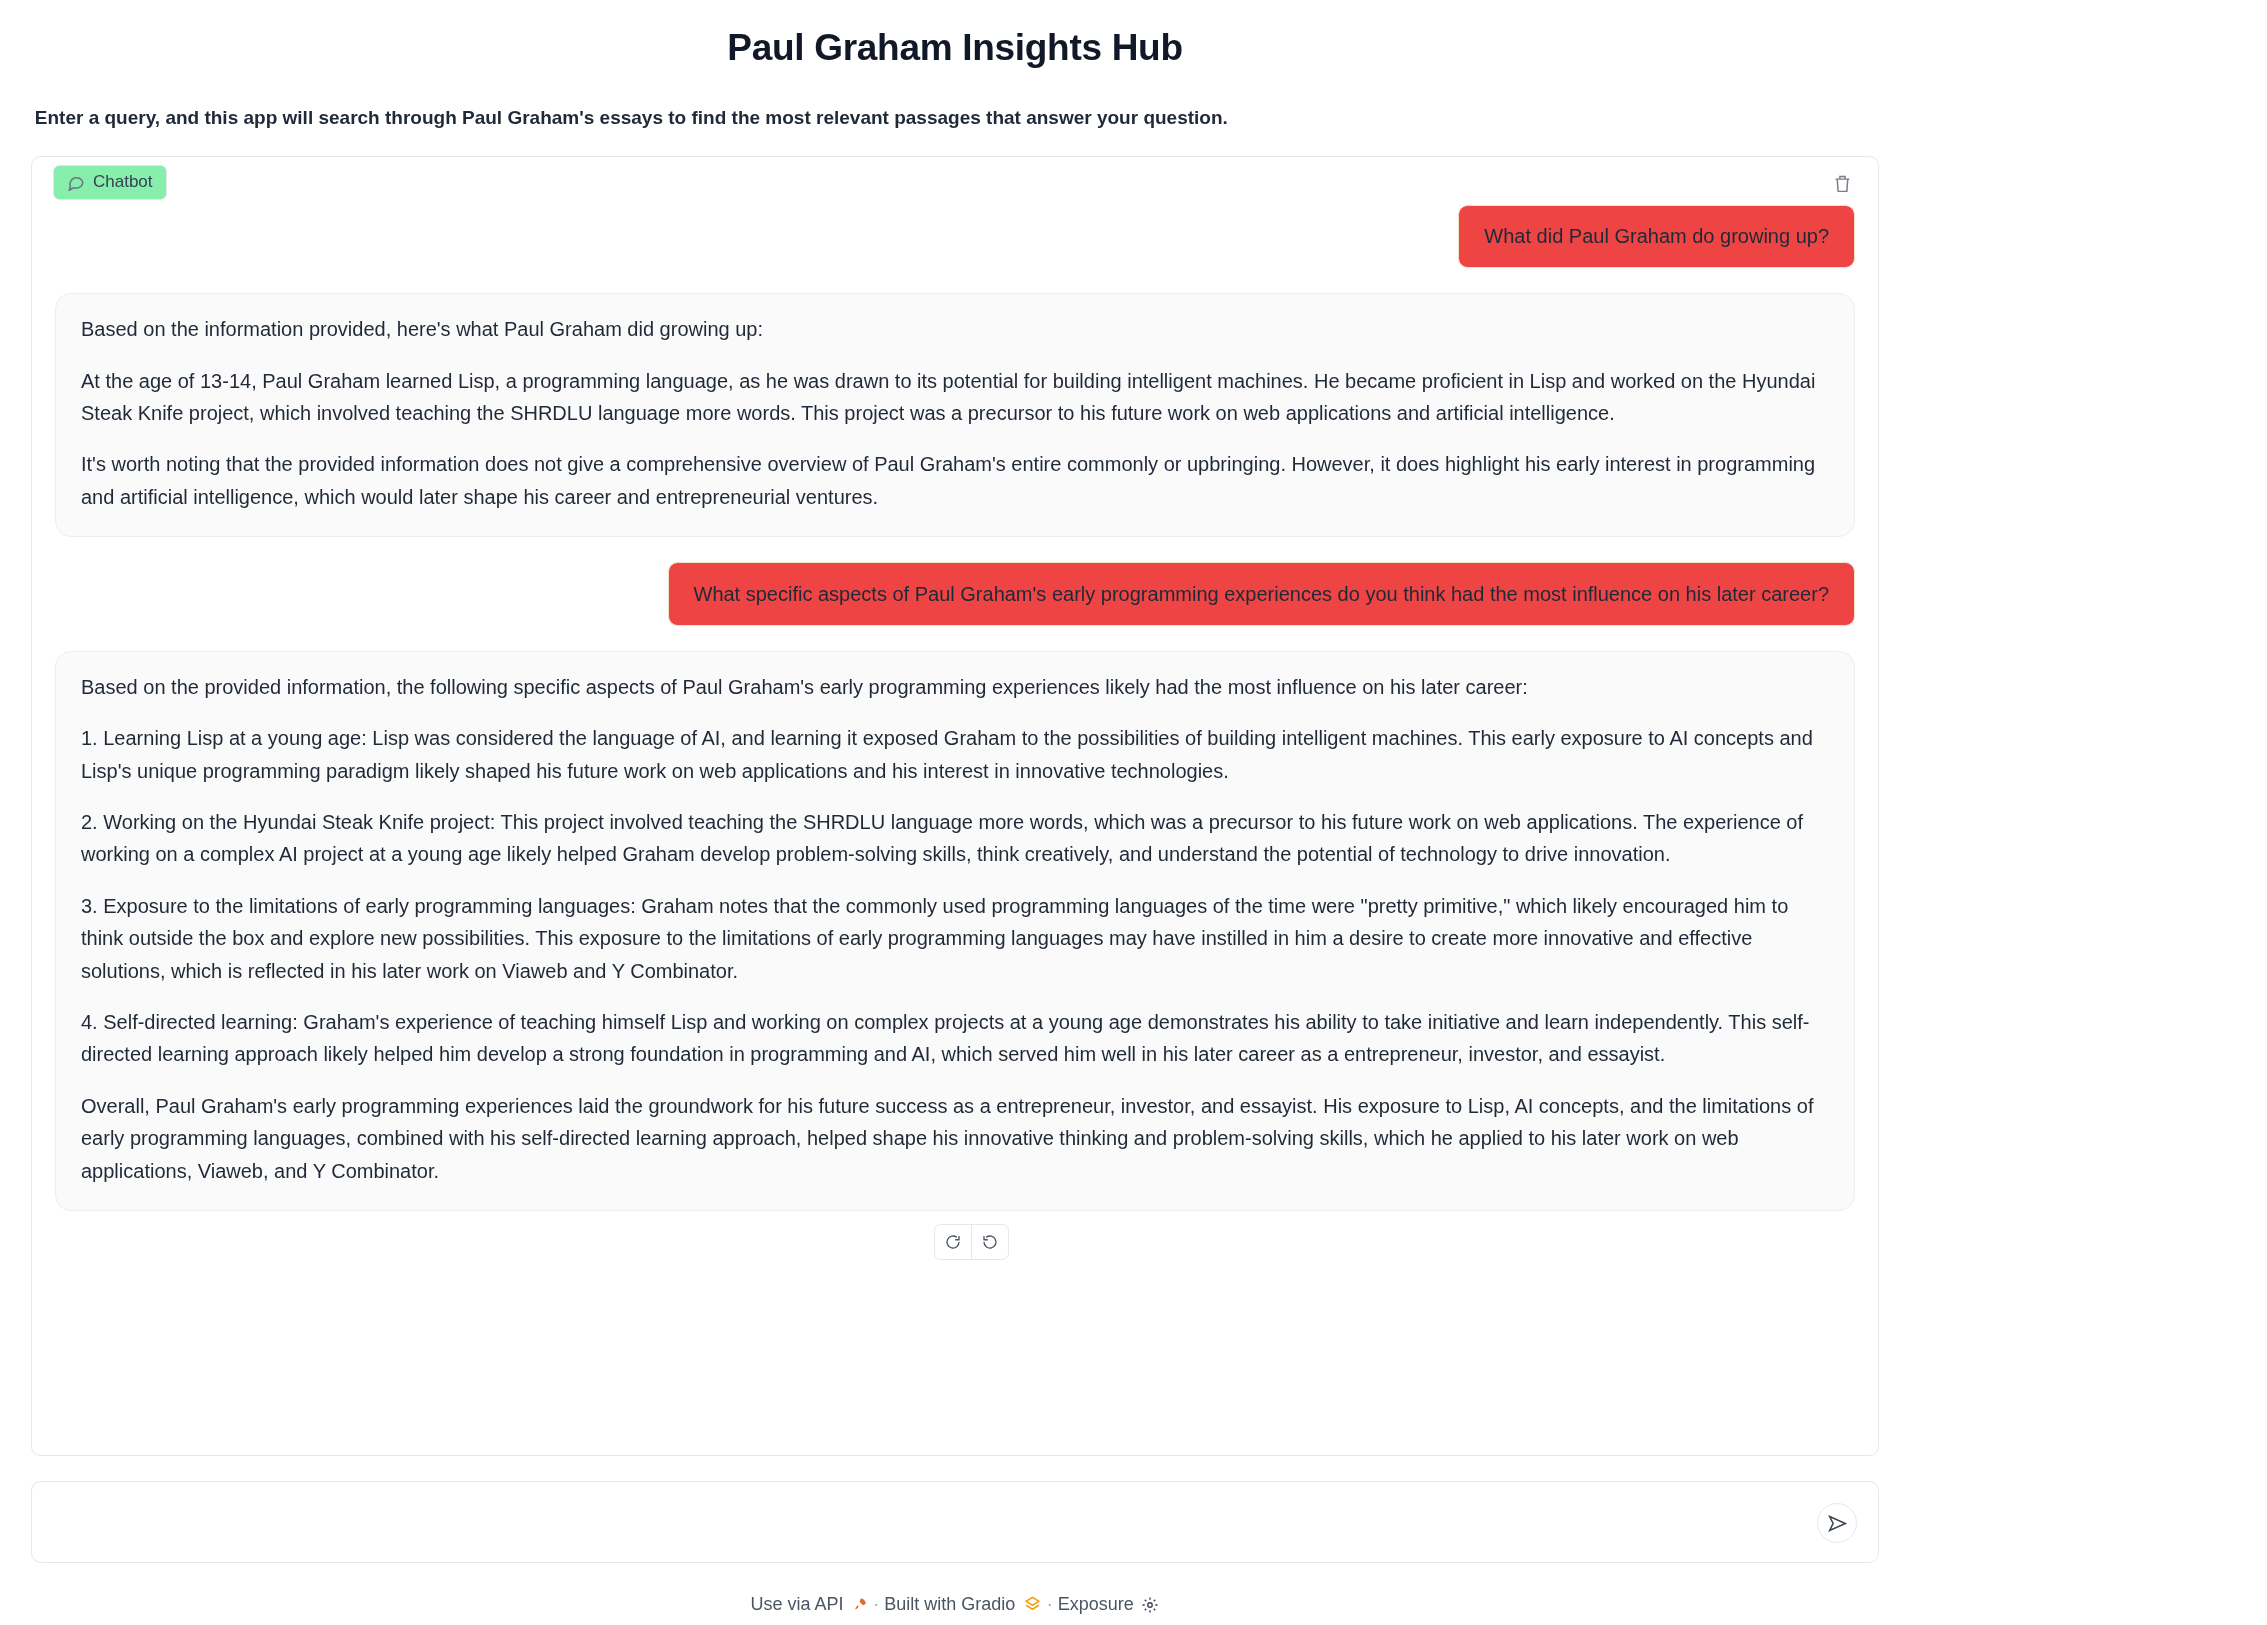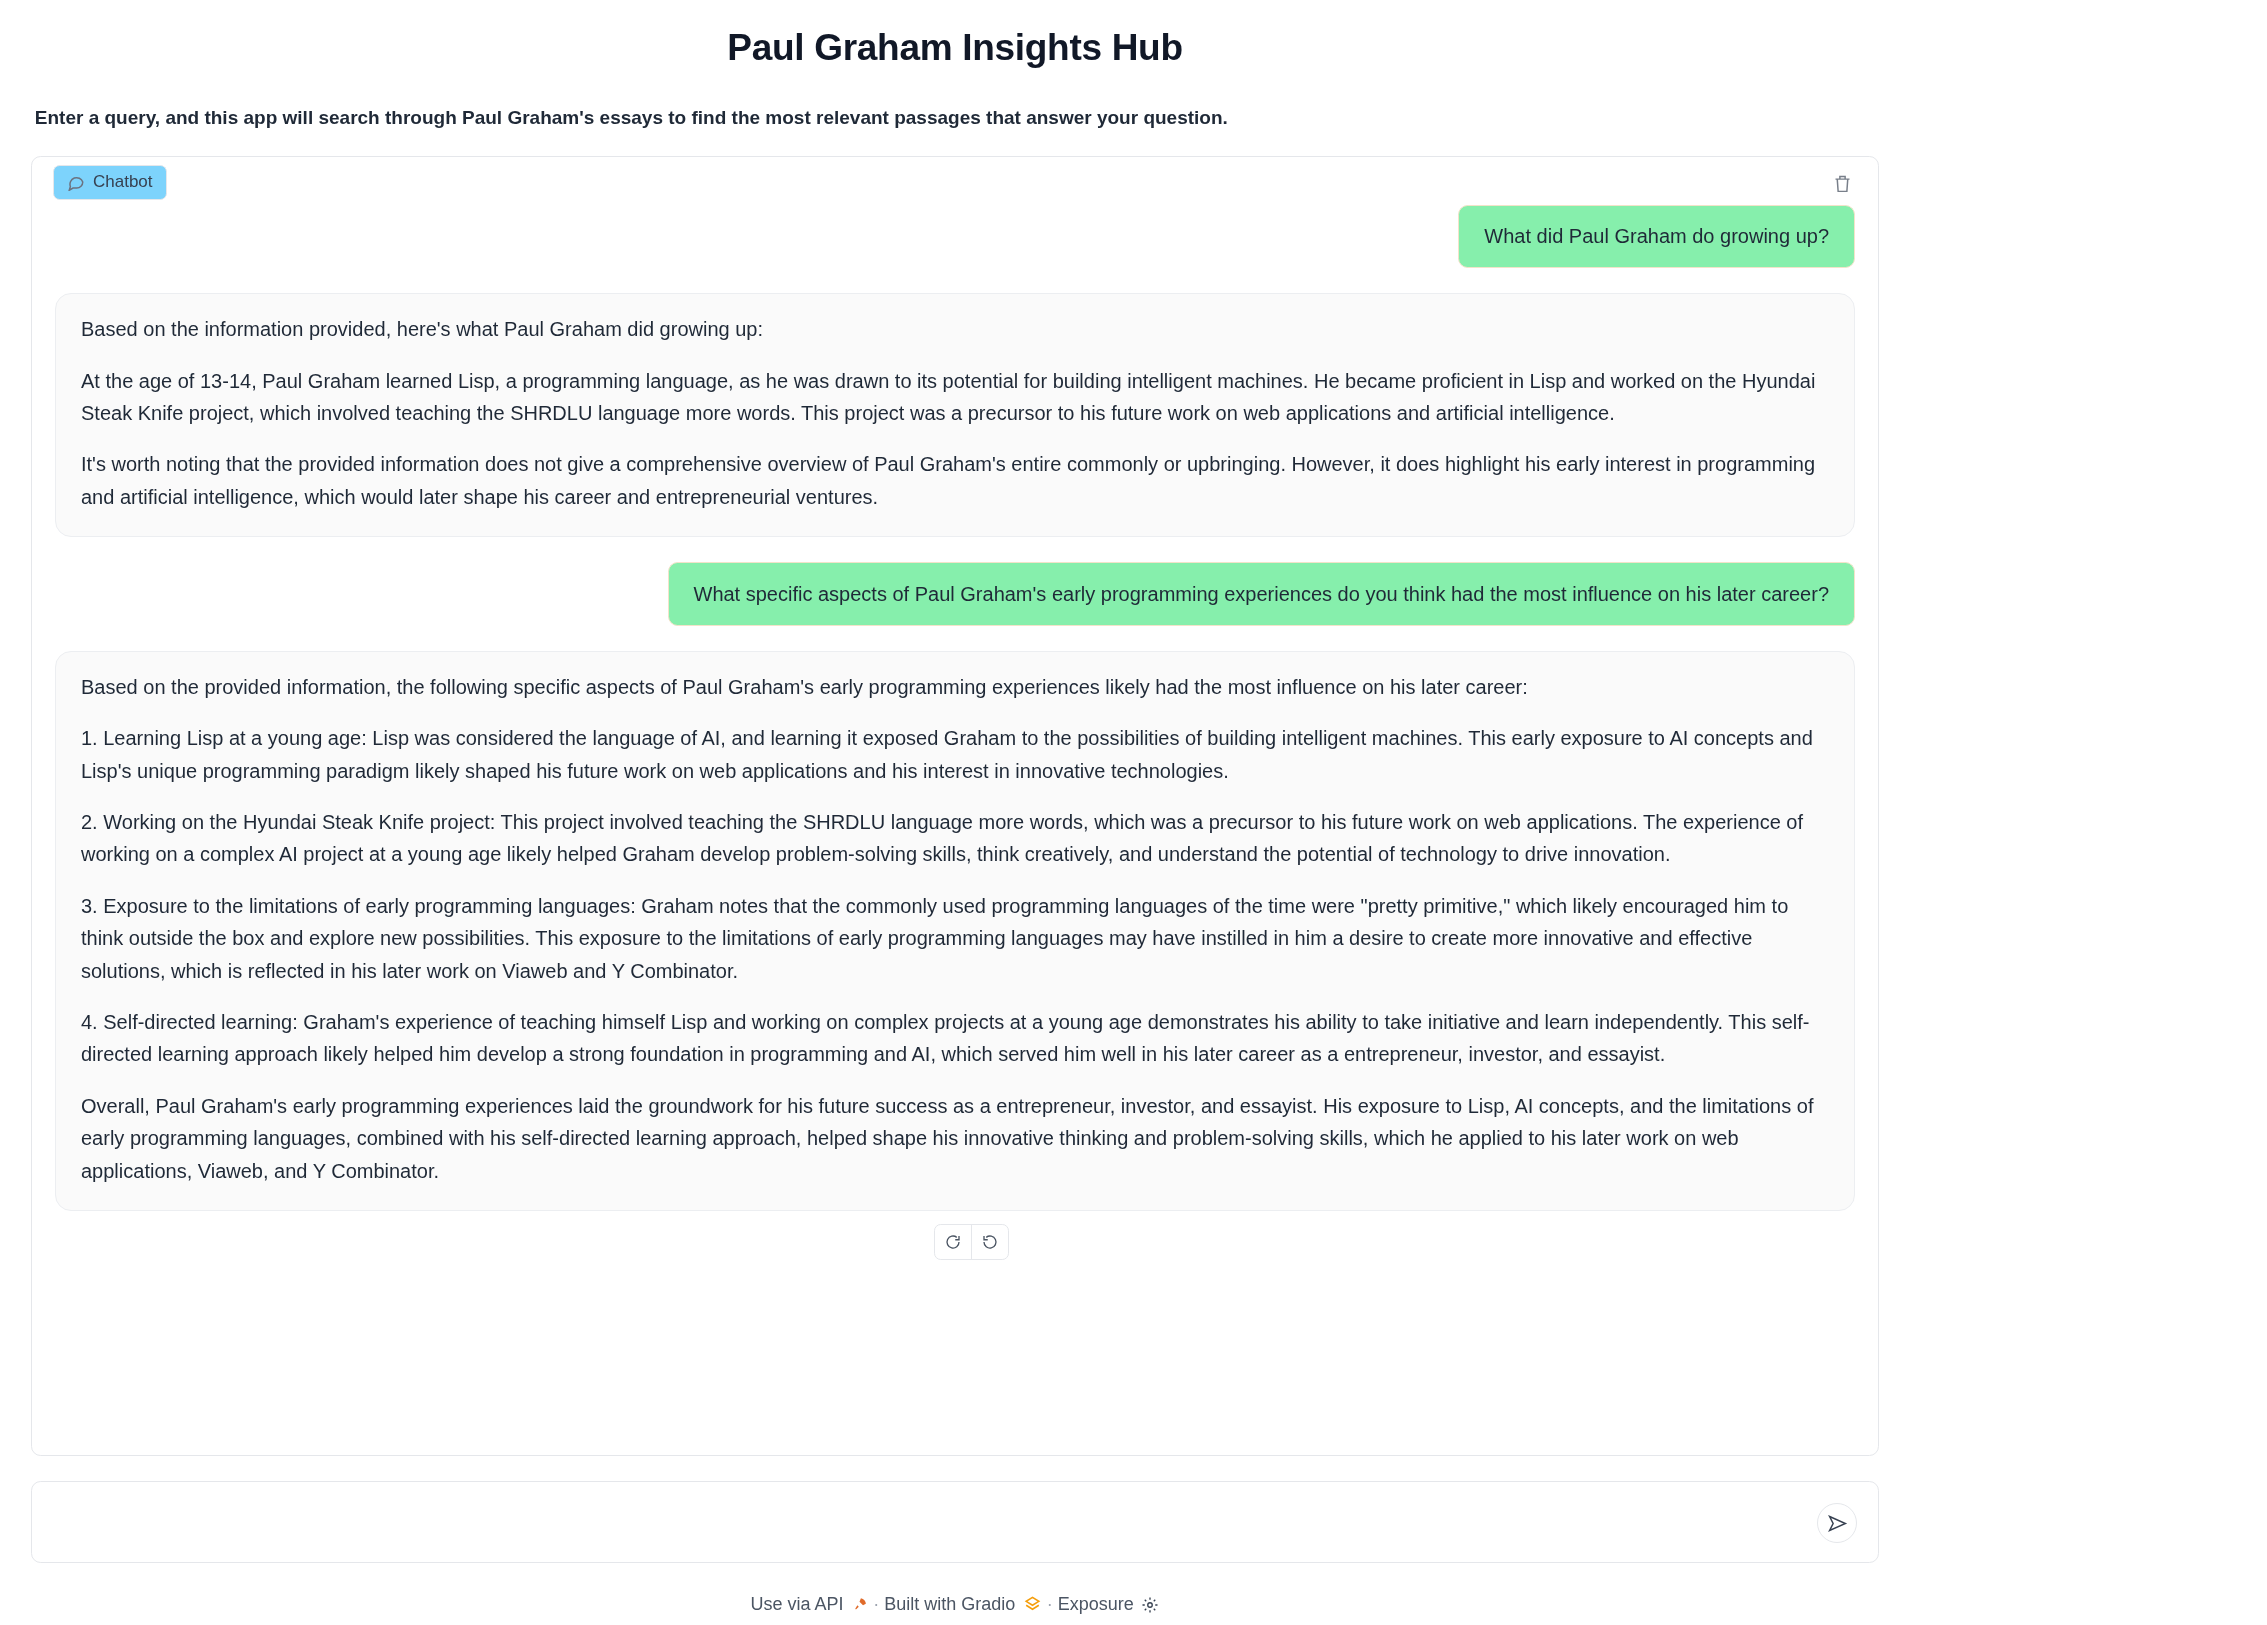--- a/index.html
+++ b/index.html
@@ -48,21 +48,21 @@
   }
   .chatbot-tab {
     position: absolute;
     left: 21px;
     top: 7.6px;
     display: flex;
     align-items: center;
     gap: 7.6px;
     border: 1px solid #e5e7eb;
     border-radius: 6.7px;
-    background: #7dd3fc;
+    background: #86efac;
     padding: 6.7px 13.4px;
     font-size: 17px;
     color: #374151;
   }
   .trash-btn {
     position: absolute;
     right: 23px;
     top: 13.4px;
     width: 25px;
     height: 27px;
@@ -72,21 +72,21 @@
     cursor: pointer;
     opacity: .75;
   }
   .messages {
     padding: 5.7px 23px 0 23px;
   }
   .row { display: flex; margin-bottom: 25px; }
   .row.user { justify-content: flex-end; }
   .row.bot { justify-content: flex-start; }
   .bubble-user {
-    background: #86efac;
+    background: #ef4444;
     border: 1px solid #f3e3c9;
     border-radius: 9.6px;
     padding: 16.3px 25px;
     font-size: 20px;
     line-height: 1.45;
     color: #1f2937;
     max-width: 1319px;
   }
   .bubble-bot {
     background: #fafafa;

